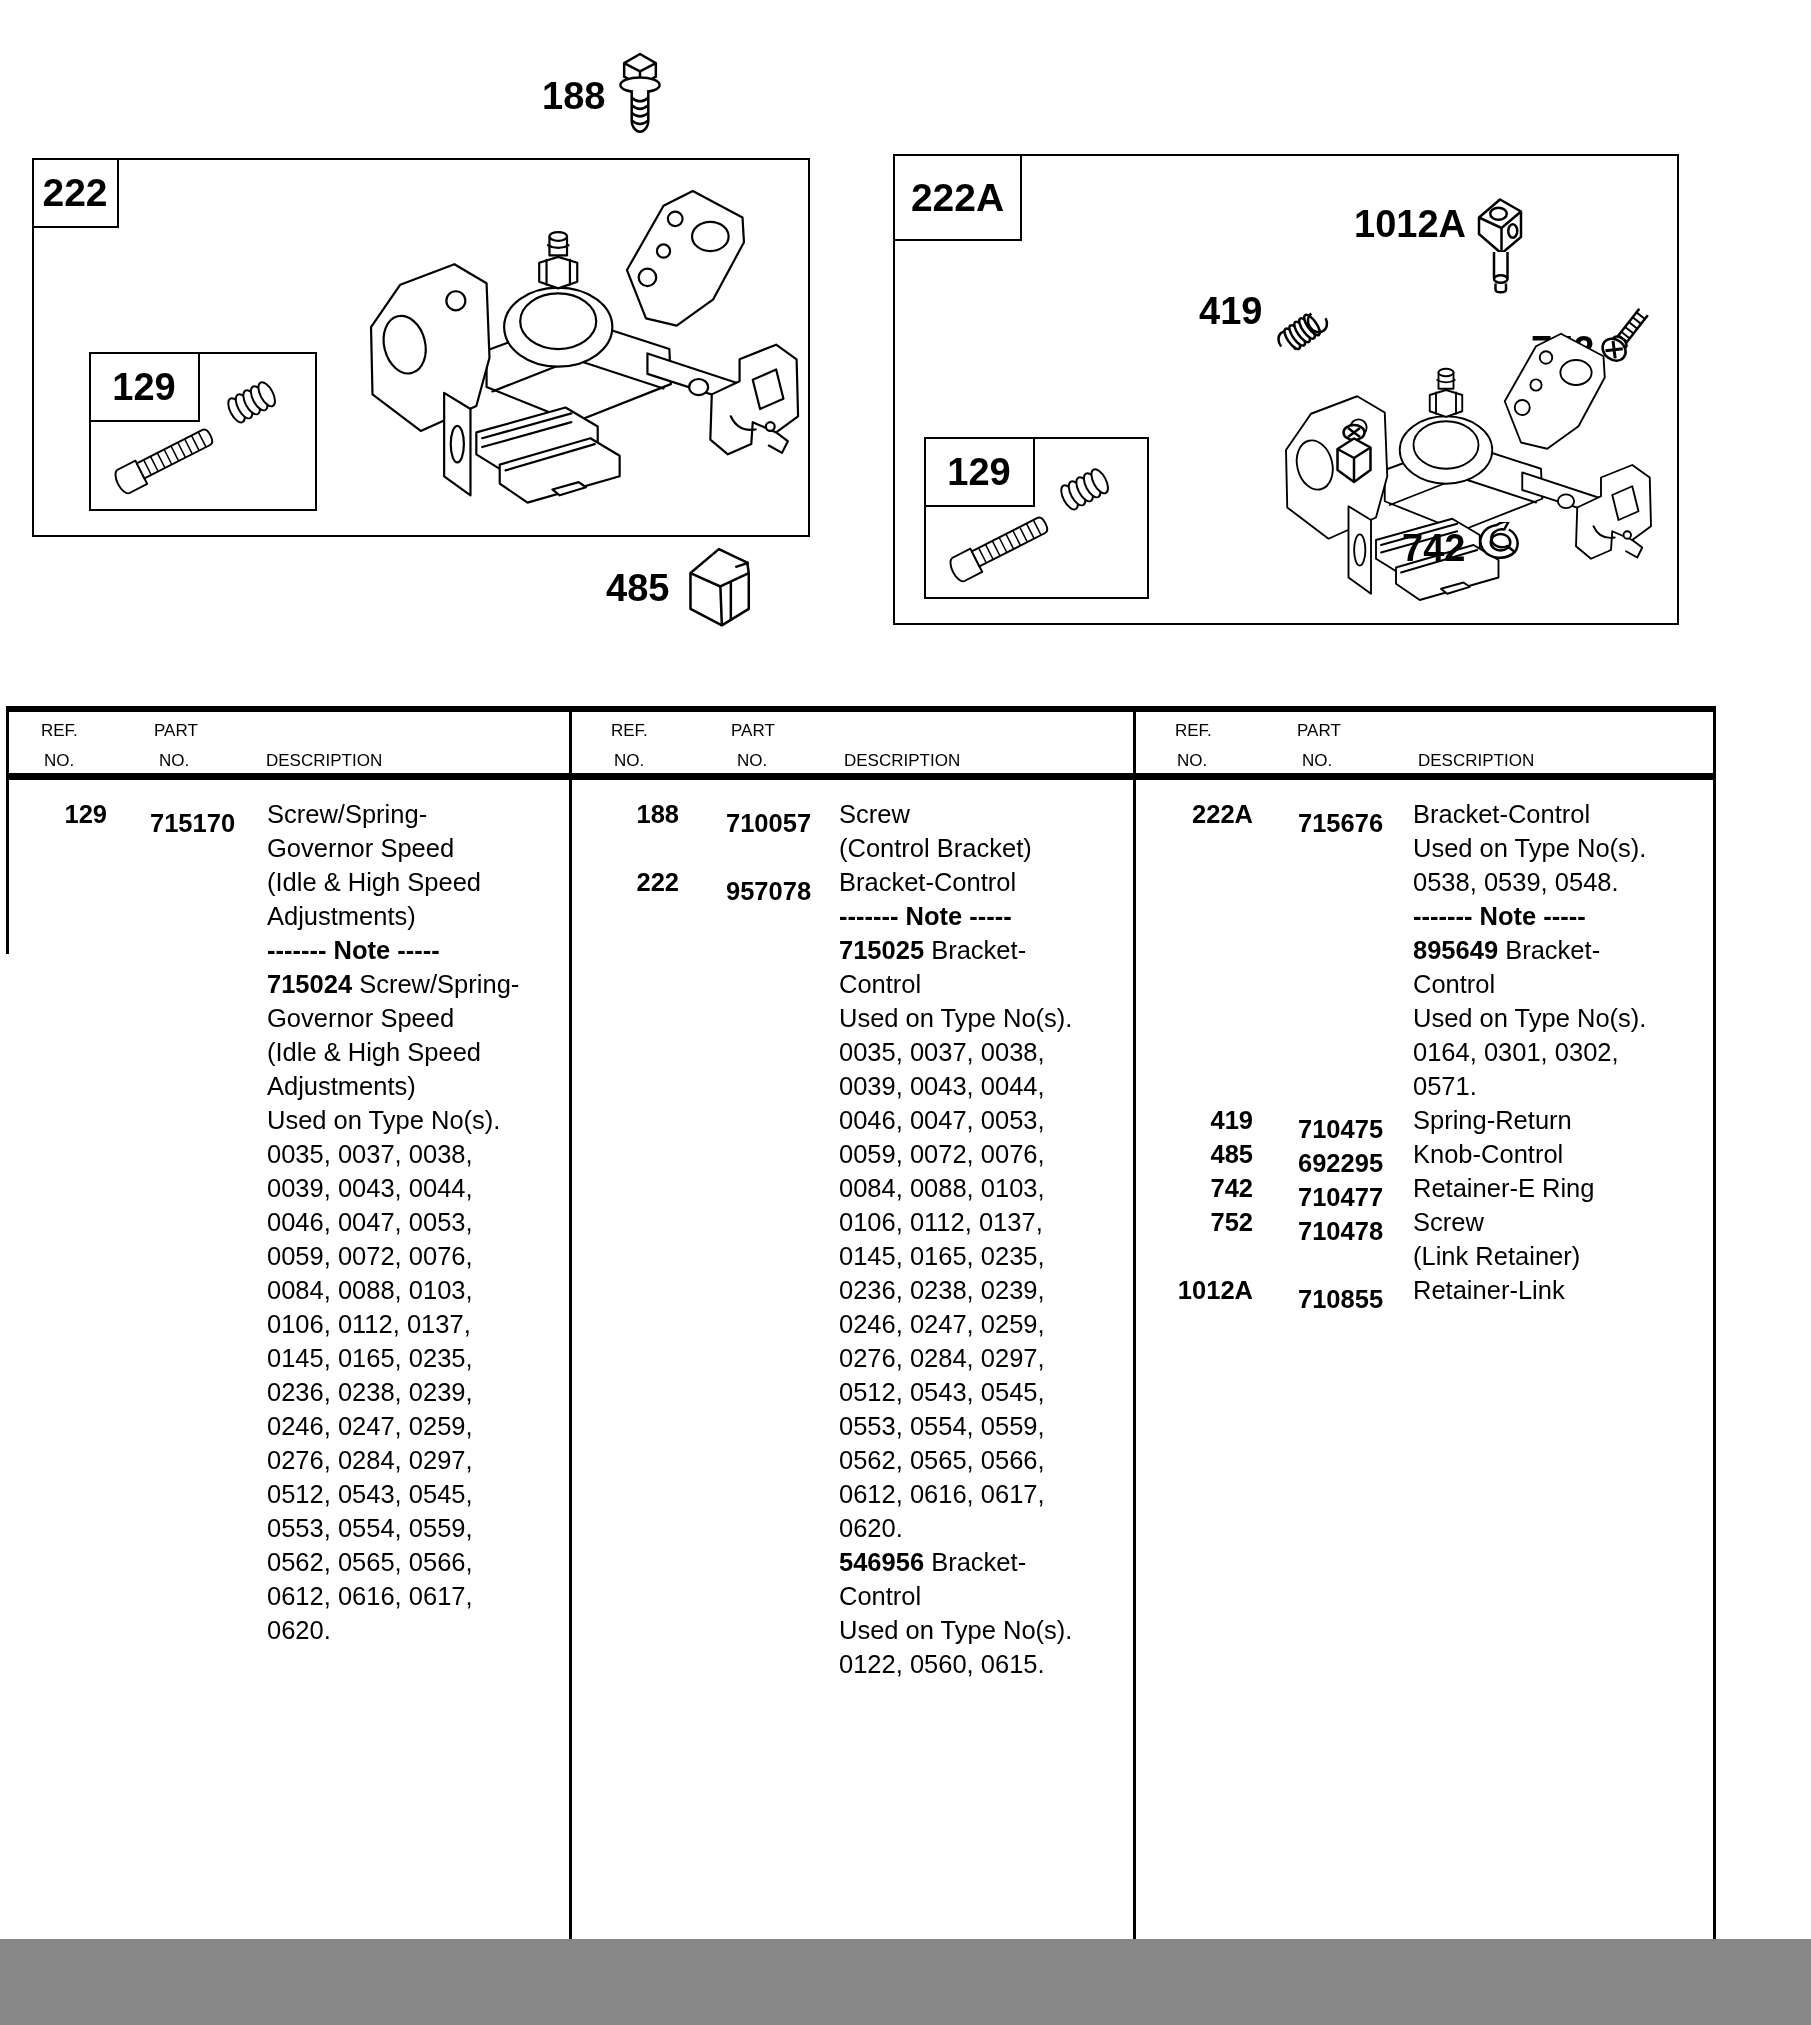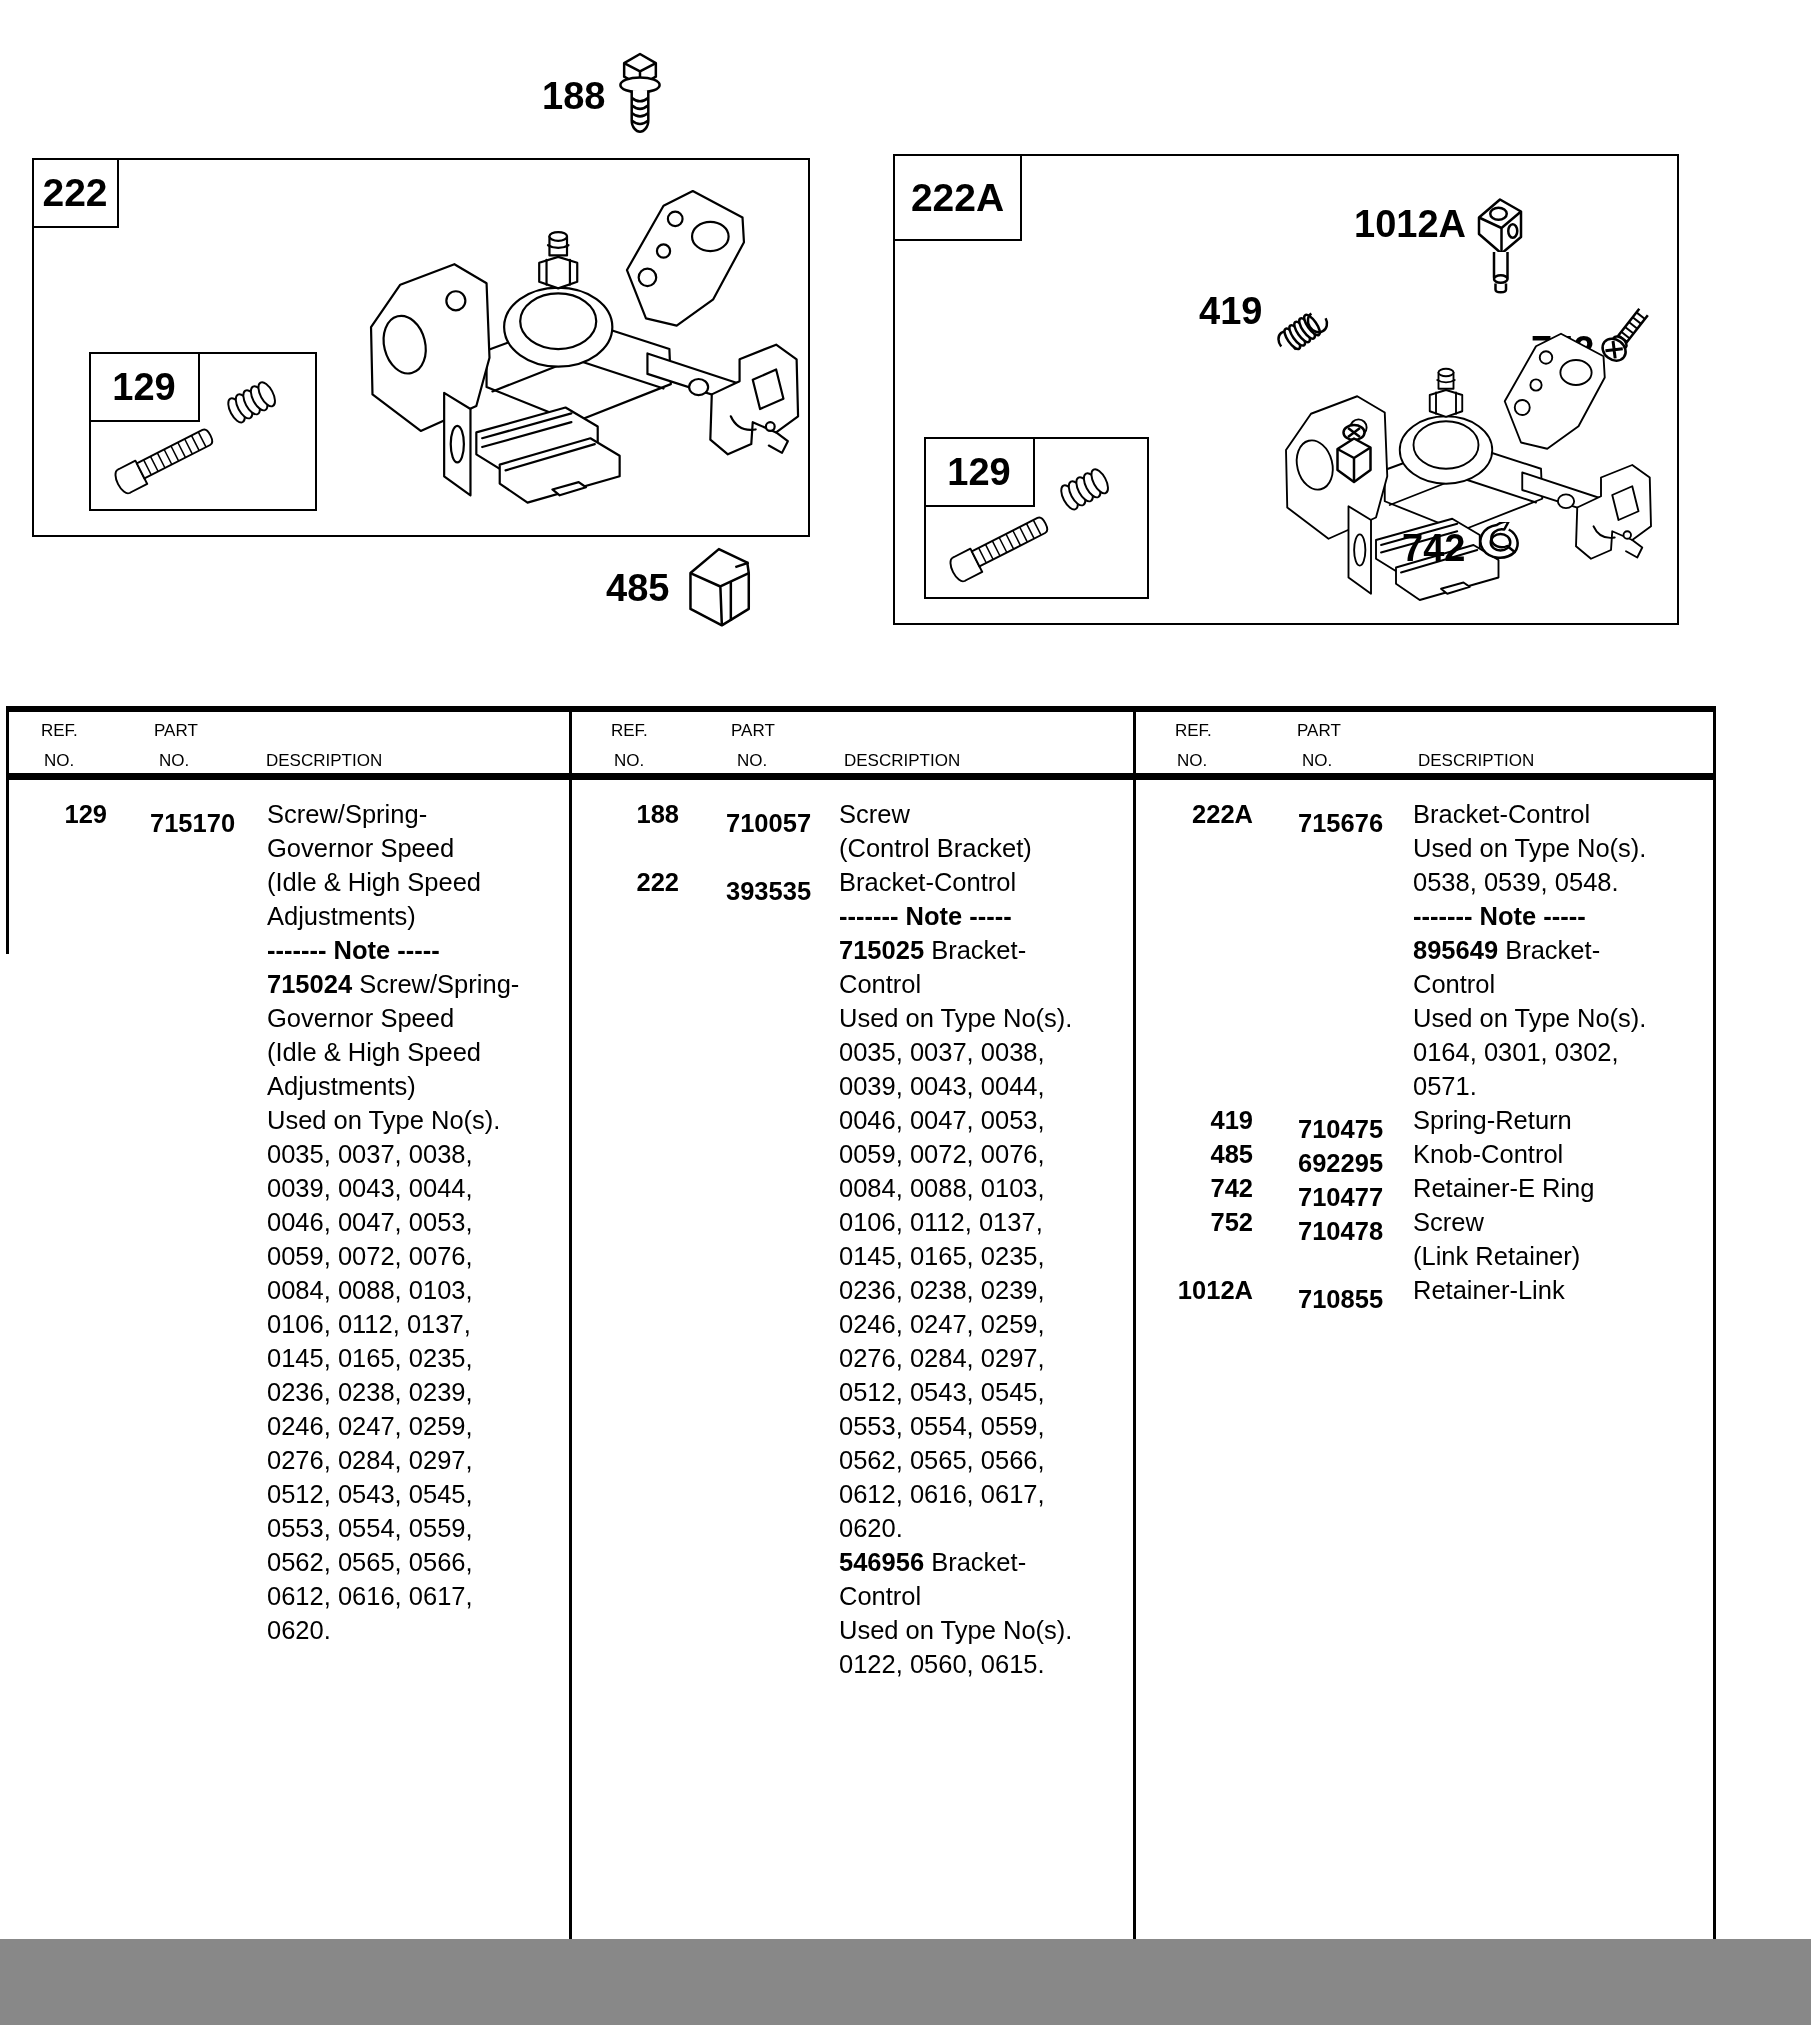--- a/index.html
+++ b/index.html
@@ -282,21 +282,21 @@
       <span class="ref">188</span>
       <span class="part">710057</span>
       <div class="desc">
 
       <div class="line"><span class="b"></span><span class="t">Screw</span></div>
           <div class="line"><span class="b"></span><span class="t">(Control Bracket)</span></div>
         </div>
     </div>
       <div class="entry">
       <span class="ref">222</span>
-      <span class="part">393535</span>
+      <span class="part">957078</span>
       <div class="desc">
 
       <div class="line"><span class="b"></span><span class="t">Bracket-Control</span></div>
           <div class="line"><span class="b">------- Note -----</span><span class="t"></span></div>
           <div class="line"><span class="b">715025</span><span class="t"> Bracket-</span></div>
           <div class="line"><span class="b"></span><span class="t">Control</span></div>
           <div class="line"><span class="b"></span><span class="t">Used on Type No(s).</span></div>
           <div class="line"><span class="b"></span><span class="t">0035, 0037, 0038,</span></div>
           <div class="line"><span class="b"></span><span class="t">0039, 0043, 0044,</span></div>
           <div class="line"><span class="b"></span><span class="t">0046, 0047, 0053,</span></div>

